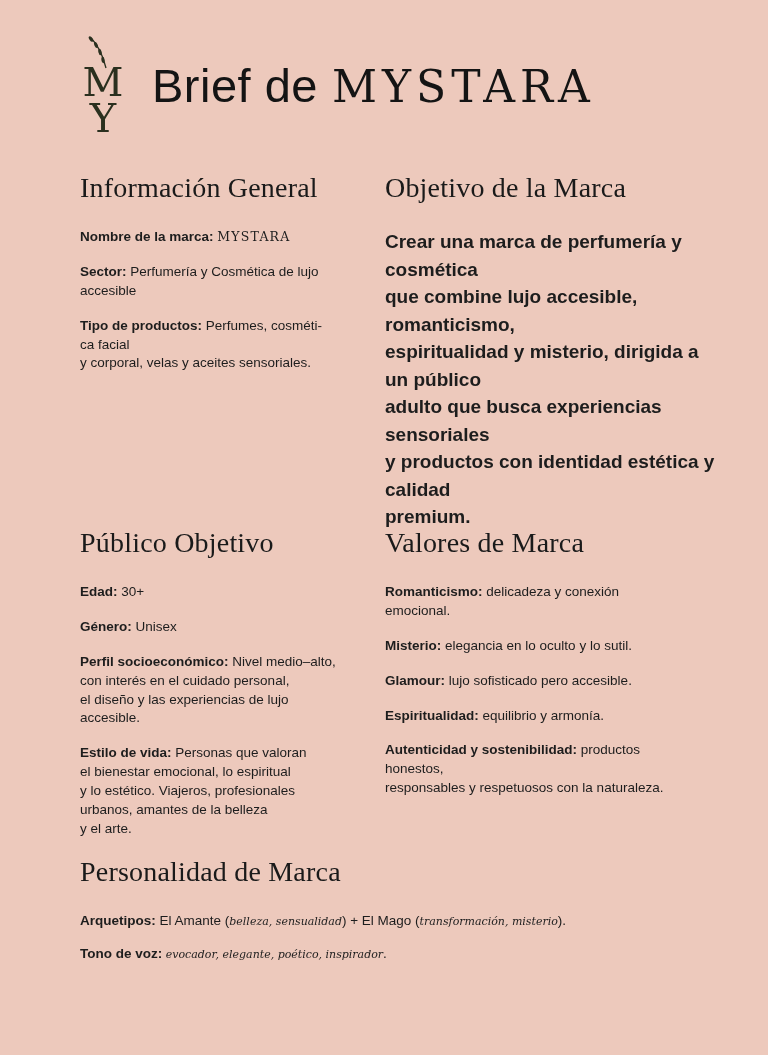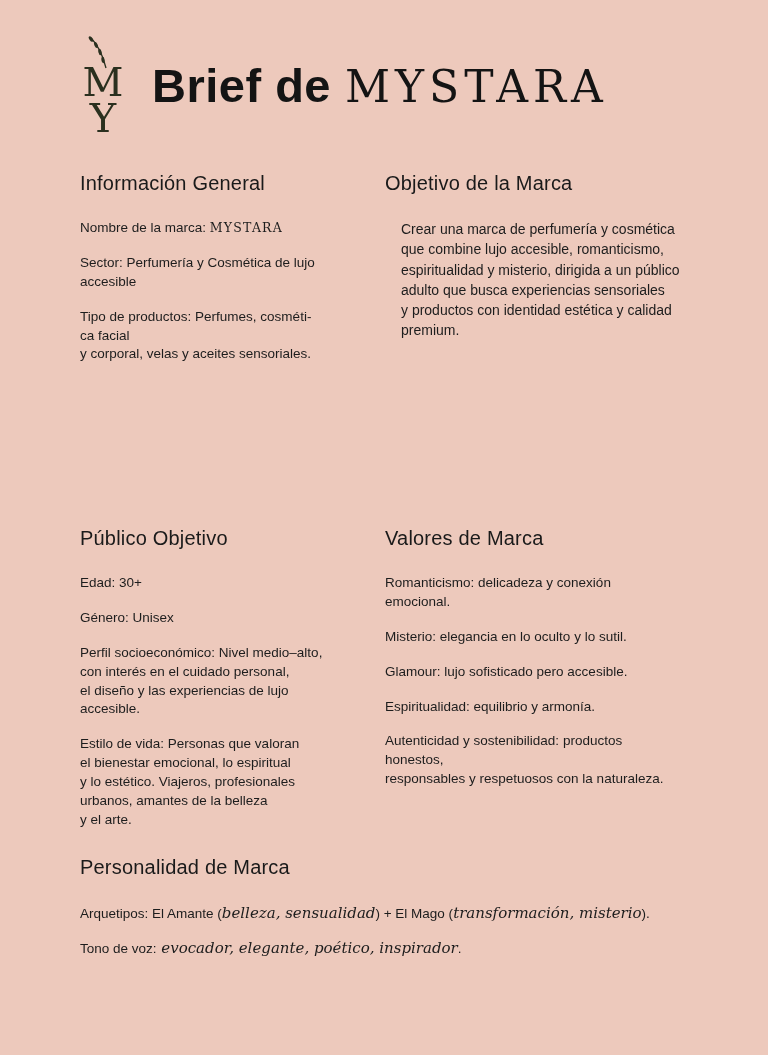--- a/index.html
+++ b/index.html
@@ -17,63 +17,65 @@
     position:absolute;
     left:70px;
     top:34px;
     display:flex;
     align-items:center;
   }
   .logo-wrap { width:66px; height:102px; margin-right:16px; flex:0 0 auto; }
   .title-line { display:flex; align-items:baseline; white-space:nowrap; }
   .title-sans {
     font-size:47px;
-    font-weight:700;
+    font-weight:400;
     letter-spacing:0.5px;
     color:#141414;
   }
   .title-serif {
     font-family:"DejaVu Serif", serif;
     font-size:44px;
     font-weight:400;
     letter-spacing:5px;
     color:#141414;
     margin-left:14px;
   }
   
   .section { position:absolute; }
   .section-title {
-    font-size:20px;
+    font-size:28px;
     font-weight:400;
     color:#1a1a1a;
     letter-spacing:0.2px;
     margin:0 0 24px 0;
+    font-family:Liberation Serif, serif;
   }
   .item {
     font-size:13.5px;
     line-height:1.4;
     margin:0 0 16px 0;
   }
-  .item strong { font-weight:400;margin-top:36px; }
+  .item strong { font-weight:700;margin-top:36px; }
   .value { white-space:pre-line; }
   .paragraph {
-    font-size:14px;
+    font-size:19px;
     line-height:1.45;
-    margin:16px;
+    margin:0;
     white-space:pre-line;
+    font-weight:bold;
   }
   .serif-brand {
     font-family:"DejaVu Serif", serif;
     font-size:12.5px;
     letter-spacing:1.2px;
   }
   .italic-serif {
     font-family:"DejaVu Serif", serif;
     font-style:italic;
-    font-size:15px;
+    font-size:11px;
   }
   #col-info      { left:80px;  top:172px; width:300px; }
   #col-objetivo  { left:385px; top:172px; width:330px; }
   #col-publico   { left:80px;  top:527px; width:300px; }
   #col-valores   { left:385px; top:527px; width:345px; }
   #sec-personalidad { left:80px; top:856px; width:645px; }
   #sec-personalidad .item { margin-bottom:14px; }
 </style>
 </head>
 <body>

